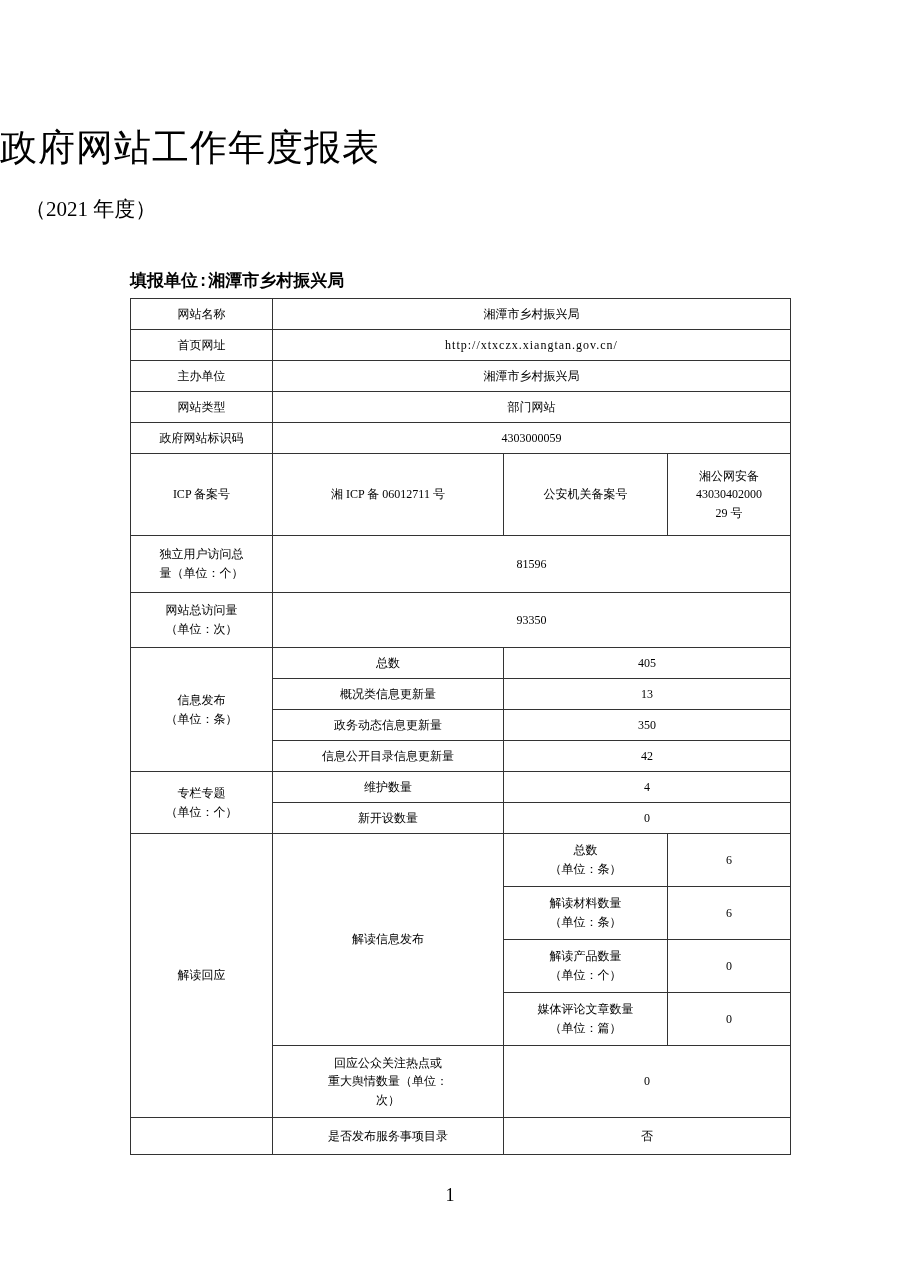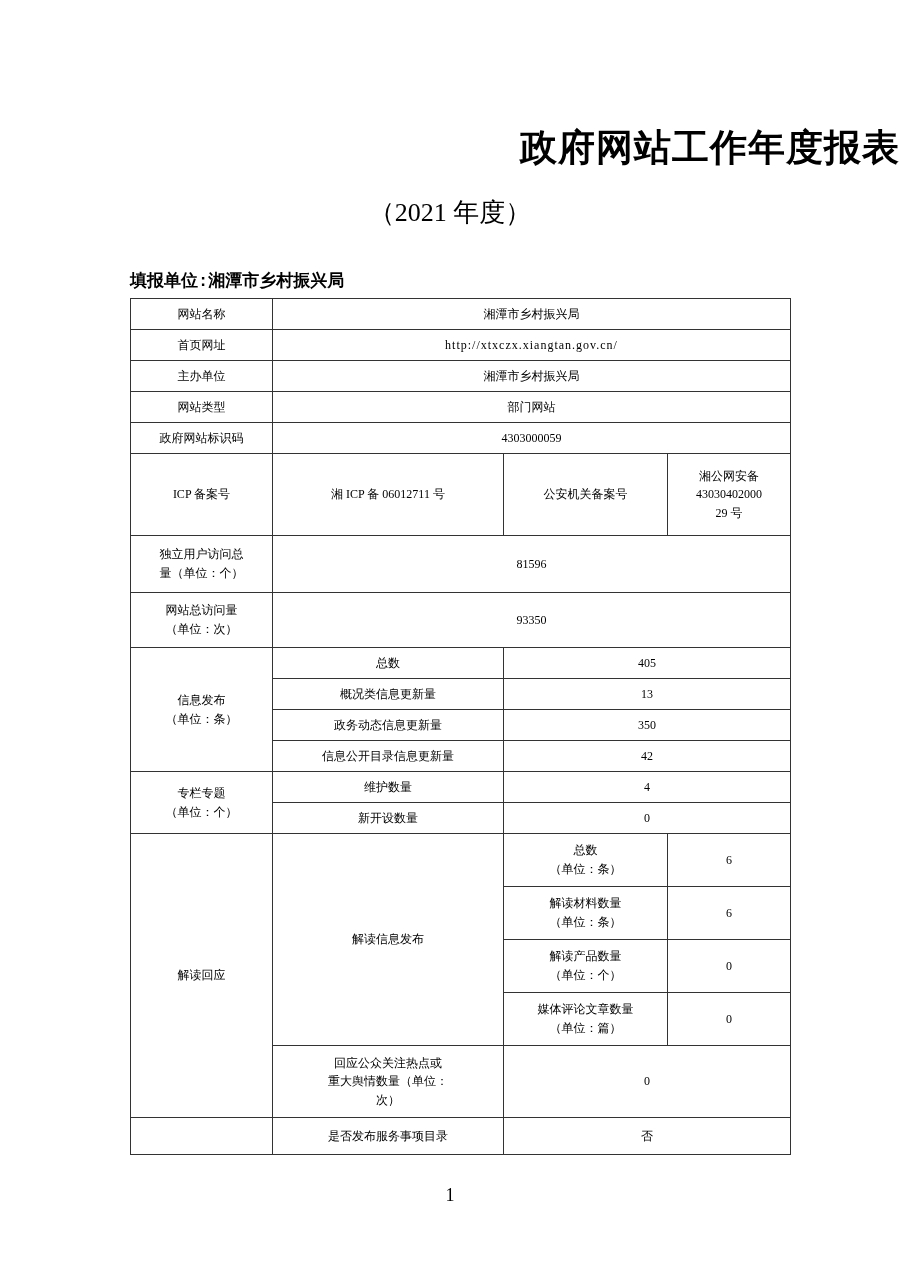--- a/index.html
+++ b/index.html
@@ -7,31 +7,32 @@
     width: 900px; height: 1272px;
     background: #ffffff;
     position: relative;
     overflow: hidden;
     font-family: "Liberation Serif", serif;
     color: #000000;
   }
   .doc-title {
     position: absolute;
     left: 0; right: 0; top: 123px;
-    text-align: right;
+    text-align: left;
     font-family: "Liberation Sans", sans-serif;
-    font-weight: bold;
+    font-weight: normal;
     font-size: 37px;
     letter-spacing: 1px;
   }
   .doc-subtitle {
     position: absolute;
     left: 0; right: 0; top: 195px;
-    text-align: center;
-    font-size: 26px;
+    text-align: left;
+    font-size: 21px;
+    padding-left: 25px;
   }
   .report-unit {
     position: absolute;
     left: 130px; top: 269px;
     font-family: Liberation Mono, monospace;
     font-weight: bold;
     font-size: 17px;
   }
   table.report {
     position: absolute;

